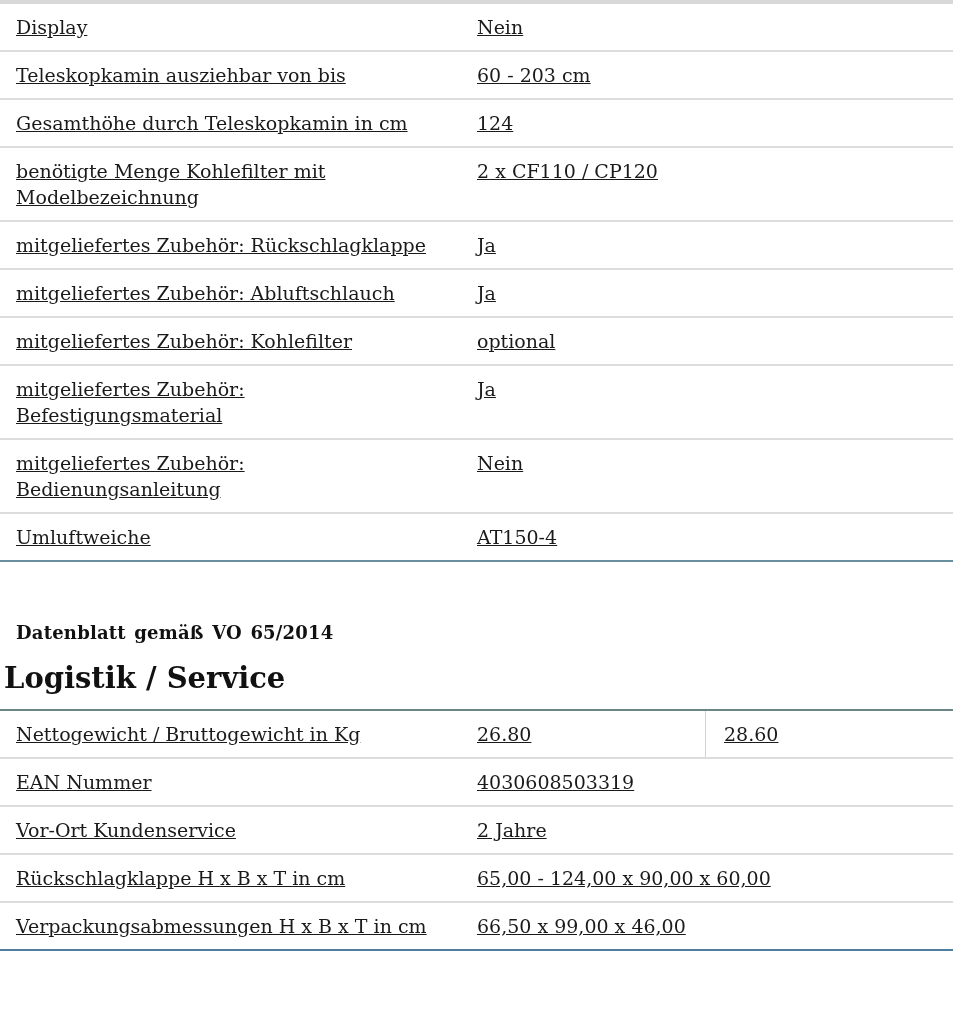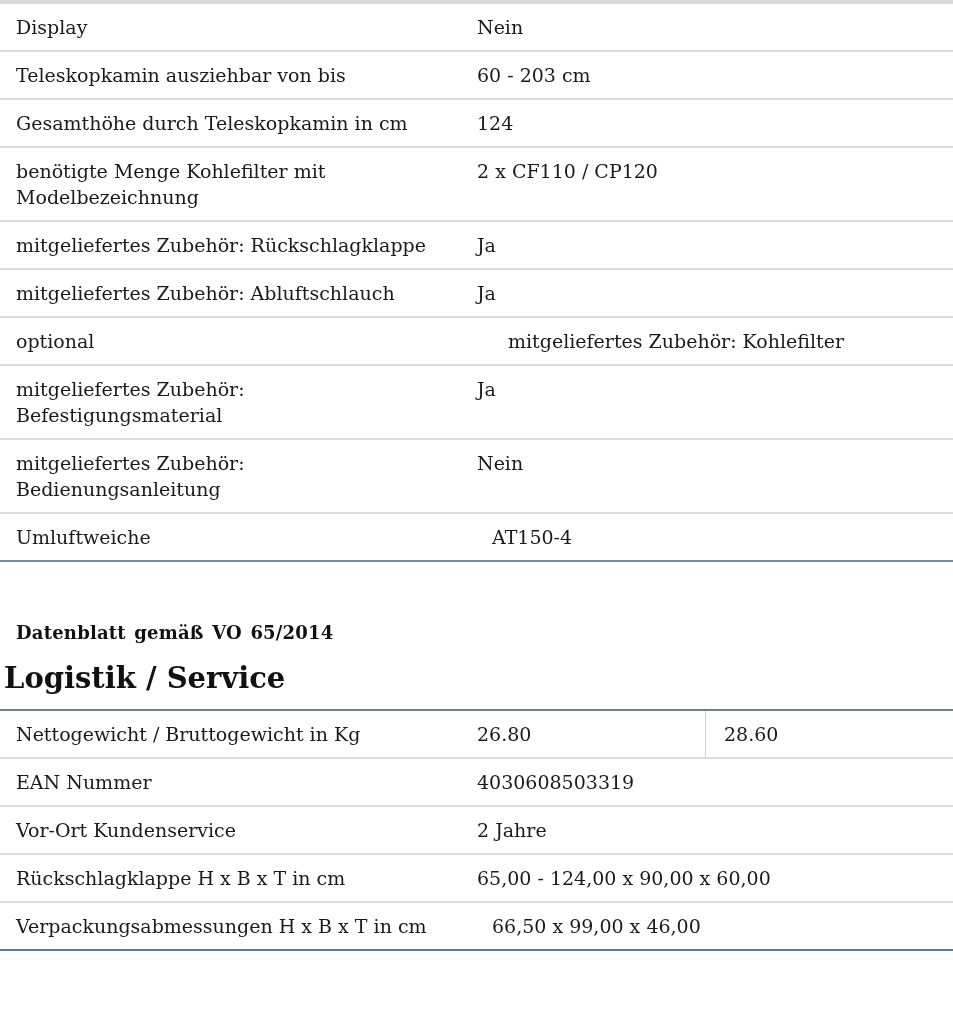--- a/index.html
+++ b/index.html
@@ -22,23 +22,24 @@
   }
   .log-table {
     border-top: 2px solid #6b8687;
     border-bottom: 2px solid #4f7da0;
     margin-top: 11px;
   }
   .row {
     display: flex;
     align-items: stretch;
     border-bottom: 2px solid #dcdcdc;
+    text-decoration: underline;
   }
   .spec-table .row:last-child,
-  .log-table .row:last-child { border-bottom: none; gap: 15px; }
+  .log-table .row:last-child { border-bottom: none; }
   .cell {
     box-sizing: border-box;
     padding: 10px 16px;
     font-size: 19px;
     line-height: 26px;
   }
   .label {
     flex: 0 0 461px;
     white-space: pre-line;
   }
@@ -95,22 +96,22 @@
     </div>
     <div class="row">
       <div class="cell label">mitgeliefertes Zubehör: Rückschlagklappe</div>
       <div class="cell value">Ja</div>
     </div>
     <div class="row">
       <div class="cell label">mitgeliefertes Zubehör: Abluftschlauch</div>
       <div class="cell value">Ja</div>
     </div>
     <div class="row">
+      <div class="cell label">mitgeliefertes Zubehör: Kohlefilter</div>
       <div class="cell value">optional</div>
-      <div class="cell label">mitgeliefertes Zubehör: Kohlefilter</div>
     </div>
     <div class="row">
       <div class="cell label">mitgeliefertes Zubehör: Befestigungsmaterial</div>
       <div class="cell value">Ja</div>
     </div>
     <div class="row">
       <div class="cell label">mitgeliefertes Zubehör: Bedienungsanleitung</div>
       <div class="cell value">Nein</div>
     </div>
     <div class="row">

